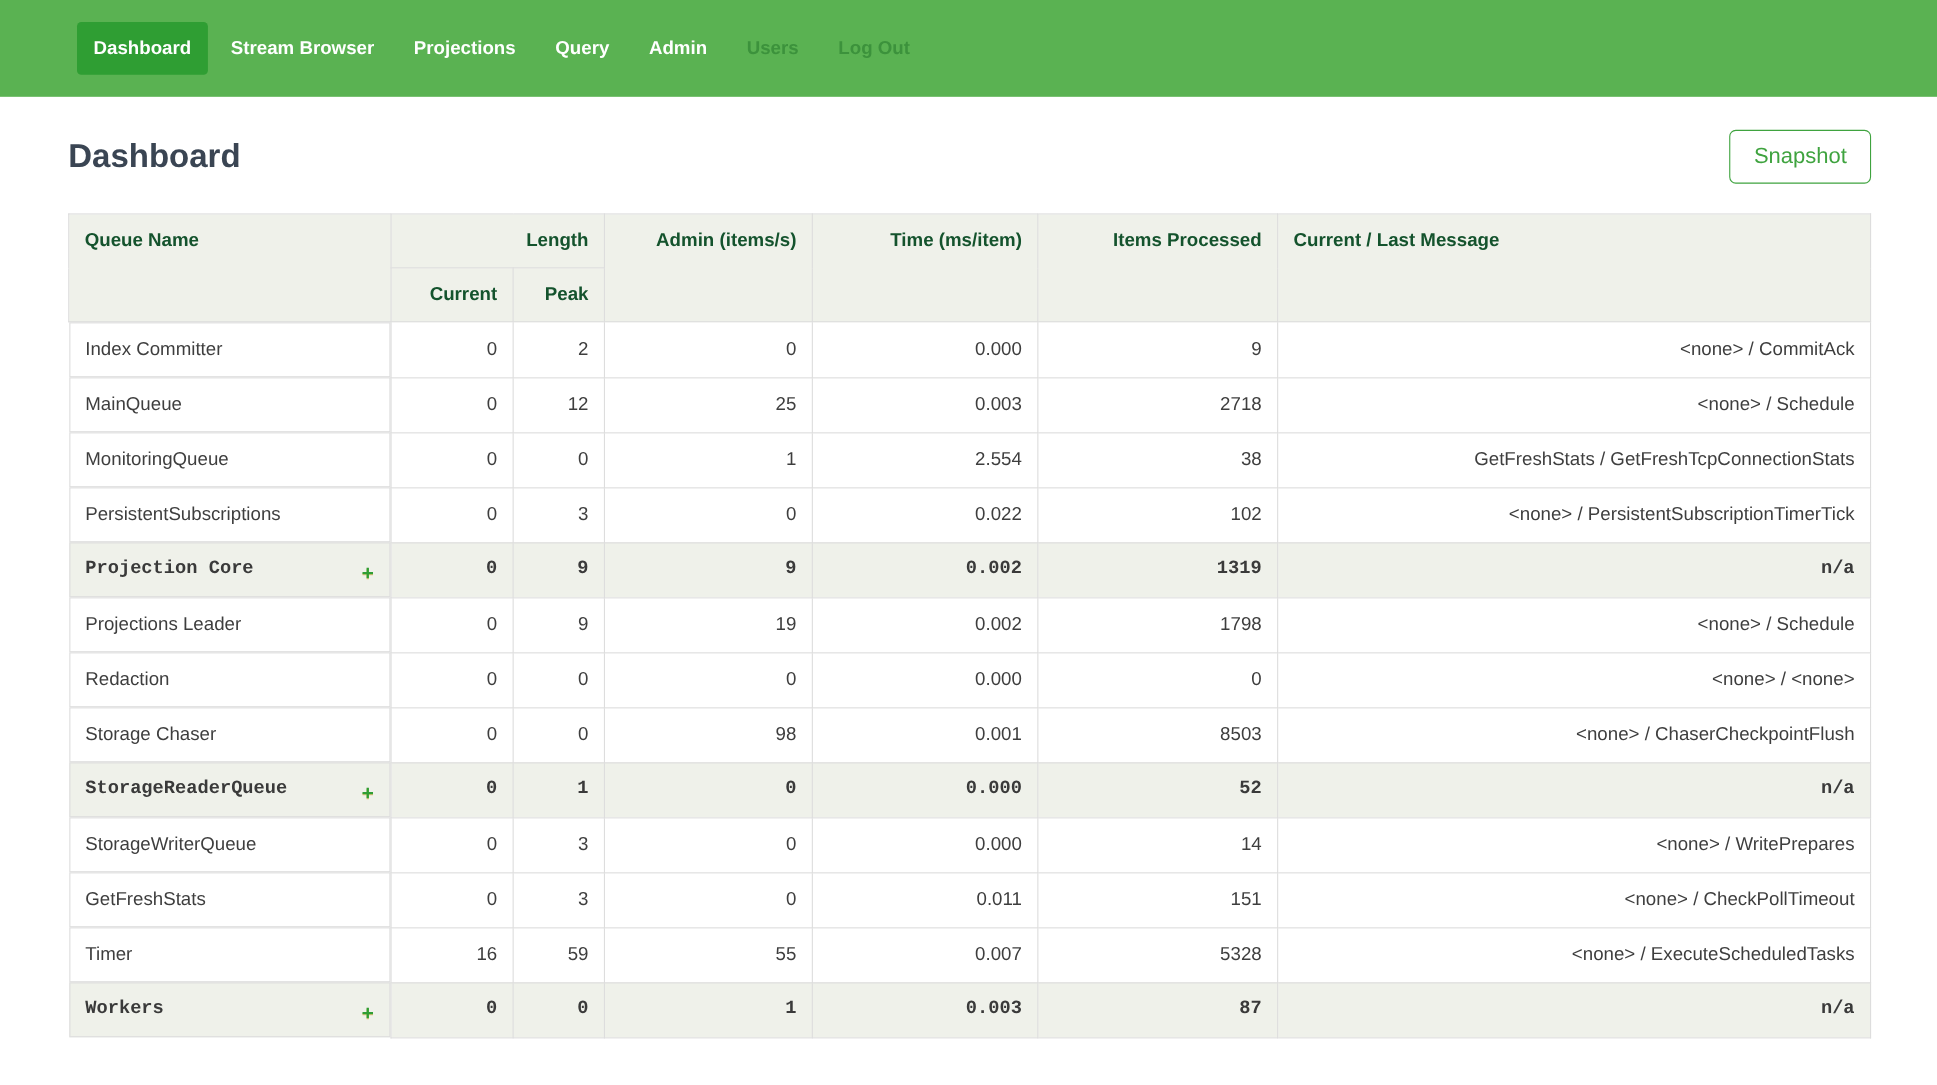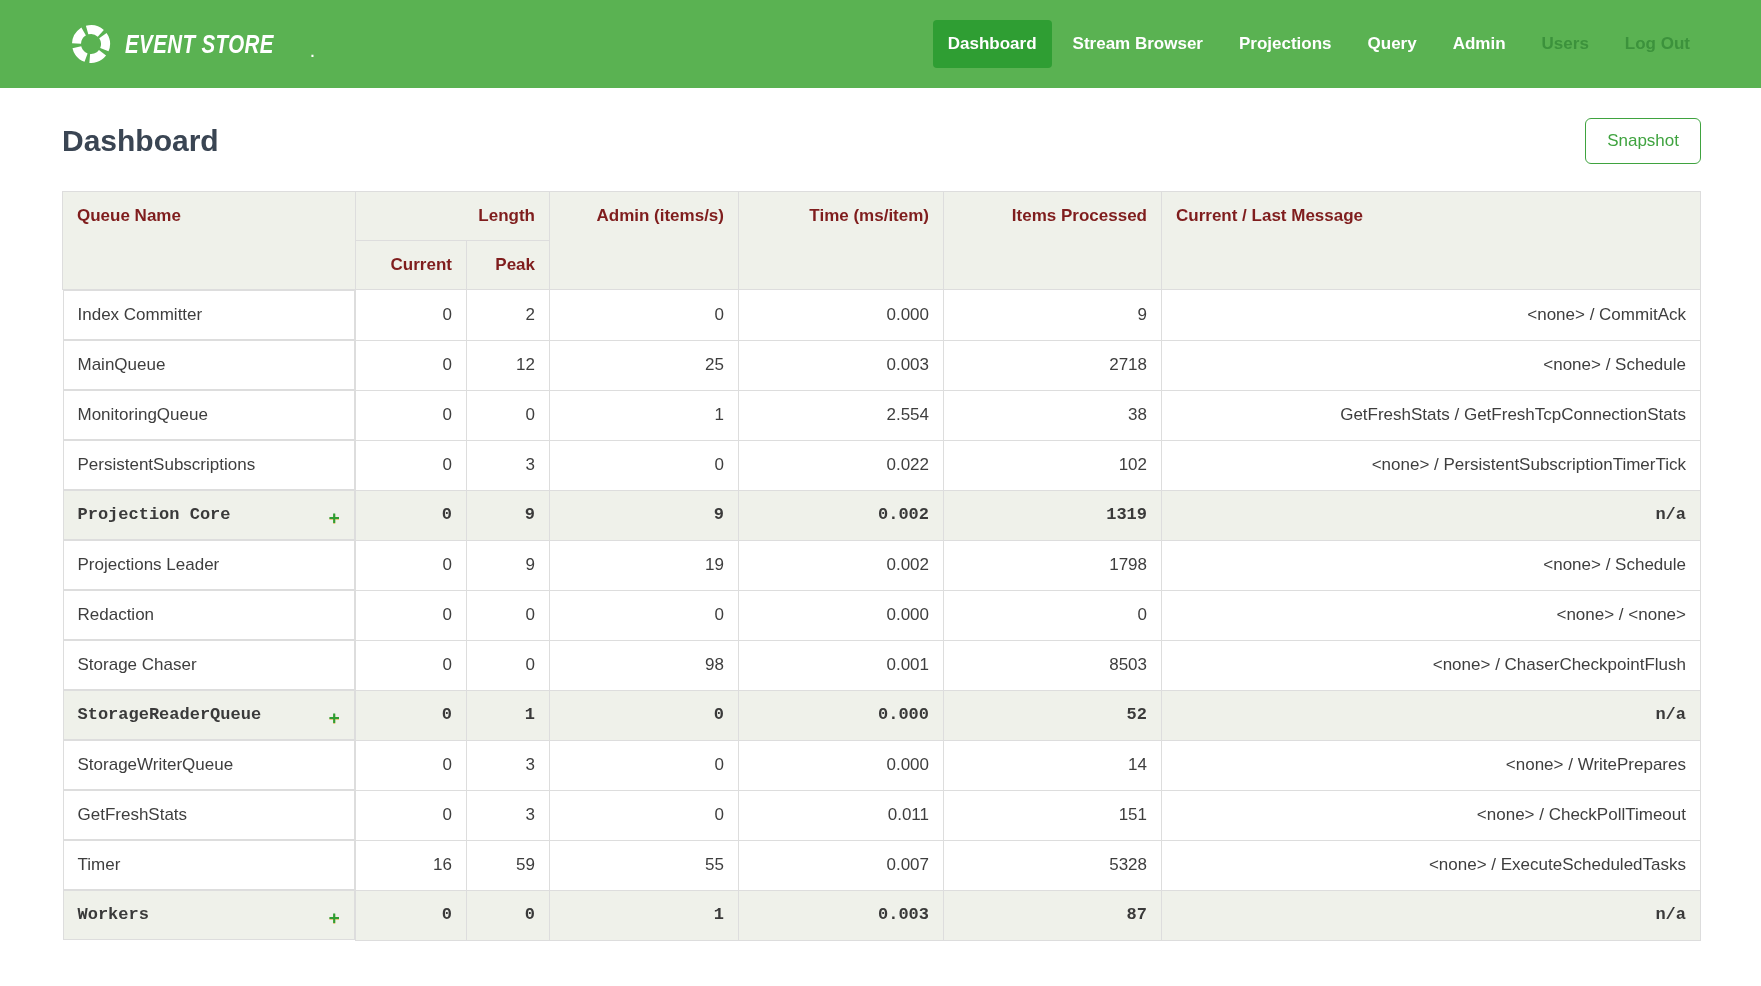--- a/index.html
+++ b/index.html
@@ -79,21 +79,21 @@
     margin-bottom:27px;
   }
   .page-title{
     margin:0;
     font-size:30px;
     font-weight:bold;
     color:var(--title);
   }
   .snapshot-btn{
     font-family:"Liberation Sans", sans-serif;
-    font-size:17px;
+    font-size:20px;
     color:var(--accent-green);
     background:#fff;
     border:1px solid var(--accent-green);
     border-radius:6px;
     padding:12px 21px;
     cursor:pointer;
   }
 
   
   table{
@@ -104,21 +104,21 @@
   }
   th,td{
     border:1px solid var(--border);
     padding:13px 14px;
     line-height:22px;
   }
   thead th{
     background:var(--header-bg);
     font-weight:bold;
     text-align:right;
-    color:#7f1d1d;
+    color:#14532d;
   }
   thead th.left{text-align:left;}
   thead th.top{vertical-align:top;}
   thead th.sub{}
   tbody td{
     text-align:right;
     color:var(--text);
     background:#fff;
   }
   tbody td.name{
@@ -142,29 +142,20 @@
     font-size:19px;
     line-height:14px;
     cursor:pointer;
     text-shadow:0 1px 0 rgba(222,160,40,.55);
   }
 </style>
 </head>
 <body>
 
 <nav class="navbar">
-  <div class="brand">
-    <svg width="42" height="42" viewBox="0 0 42 42">
-      <g fill="none" stroke="#ffffff" stroke-width="9">
-        <circle cx="21" cy="21" r="14.5" stroke-dasharray="14.5 3.7" transform="rotate(-35 21 21)"></circle>
-      </g>
-    </svg>
-    <span class="brand-text">EVENT STORE</span>
-      <span class="brand-dot">.</span>
-  </div>
   <ul class="nav-menu">
       <li class="nav-item active">Dashboard</li>
       <li class="nav-item">Stream Browser</li>
       <li class="nav-item">Projections</li>
       <li class="nav-item">Query</li>
       <li class="nav-item">Admin</li>
       <li class="nav-item muted">Users</li>
       <li class="nav-item muted">Log Out</li>
     </ul>
 </nav>

